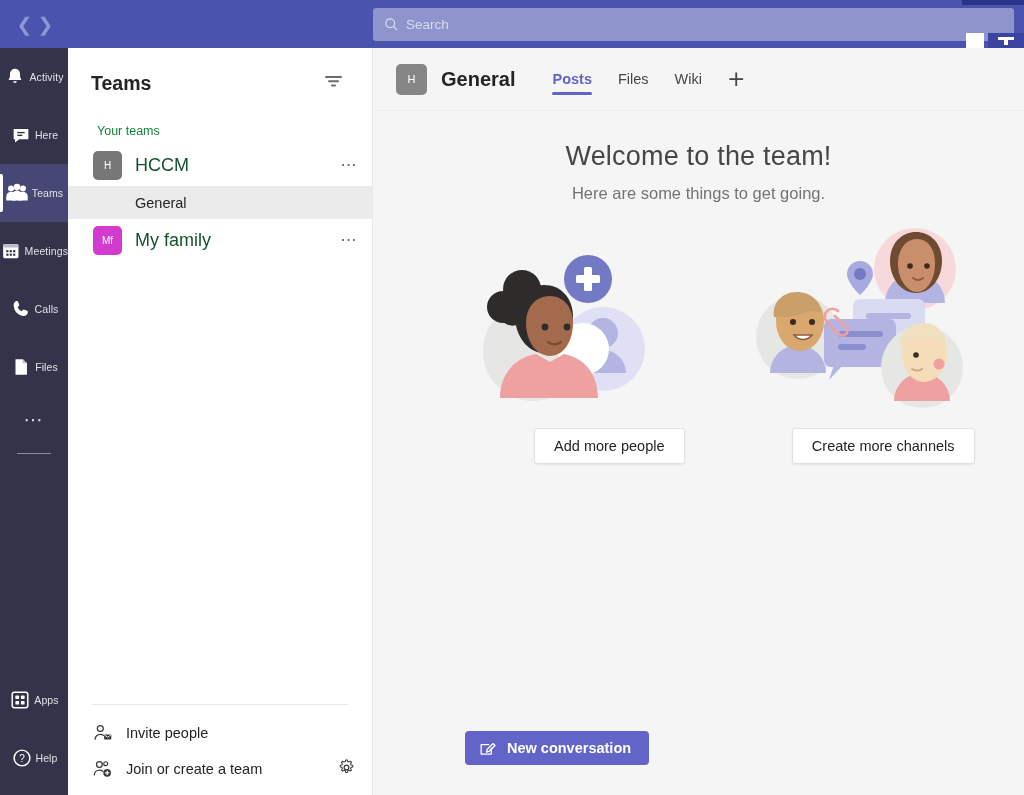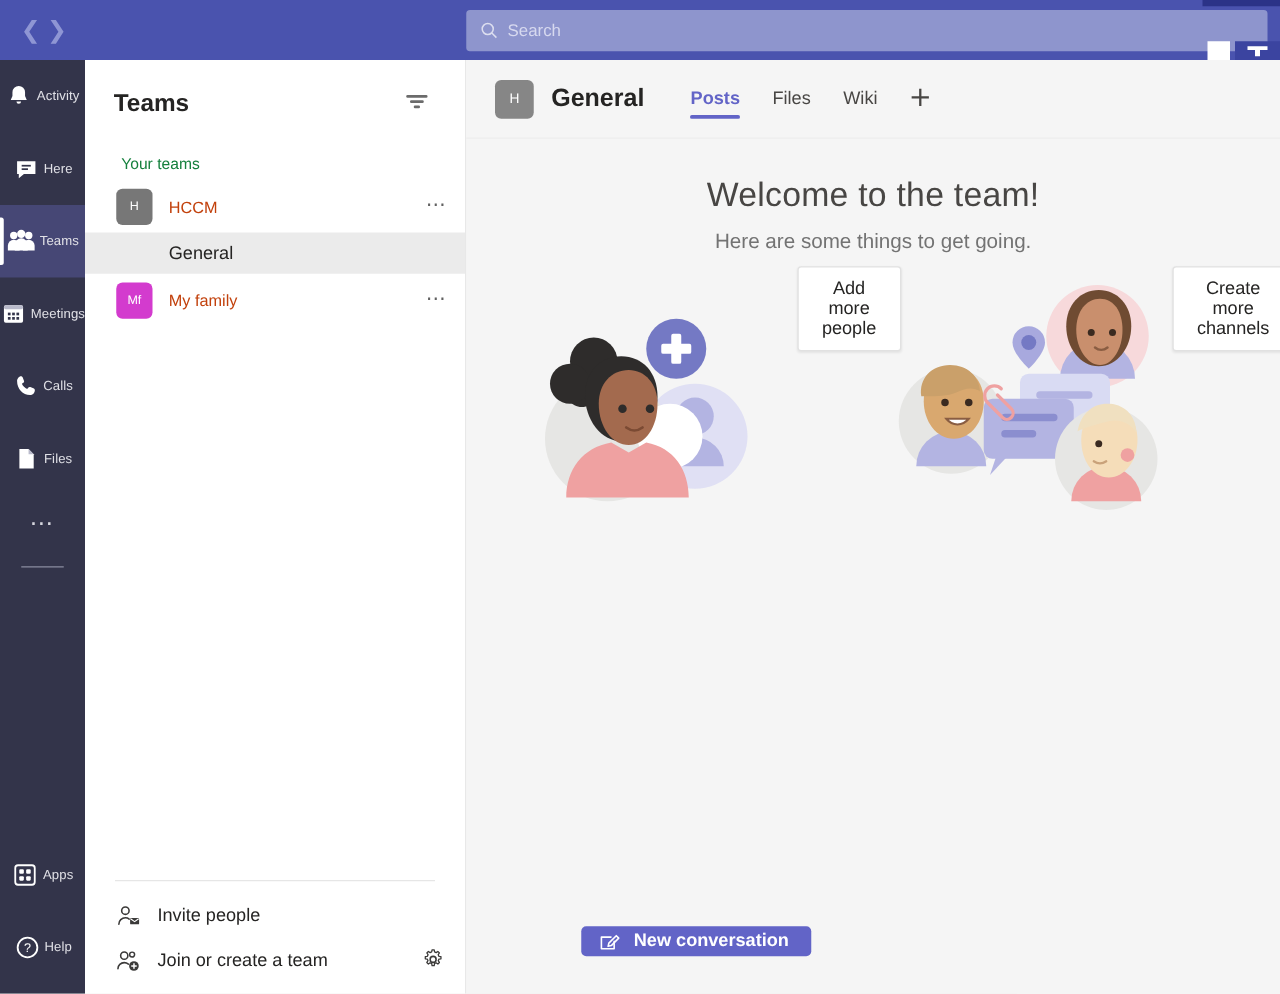--- a/index.html
+++ b/index.html
@@ -79,21 +79,21 @@
 
   .team-row {
     height: 42px; display: flex; align-items: center; padding: 0 14px 0 25px;
     cursor: pointer; gap: 13px;
   }
   .avatar {
     width: 29px; height: 29px; border-radius: 5px; color: #fff;
     font-size: 10px; display: flex; align-items: center; justify-content: center;
     flex-shrink: 0;
   }
-  .team-name { font-size: 13px; color: #c2410c; flex: 1; }
+  .team-name { font-size: 18px; color: #14532d; flex: 1; }
   .row-dots { color: #616161; font-size: 16px; letter-spacing: 1.5px;
     line-height: 8px; cursor: pointer; }
 
   .channel-row {
     height: 33px; display: flex; align-items: center; padding-left: 67px;
     font-size: 14.5px; color: #252423; cursor: pointer;
   }
   .channel-row.selected { background: #ebebeb; }
 
   .panel-foot { position: absolute; left: 0; bottom: 0; width: 304px; padding-bottom: 8px; }
@@ -137,33 +137,33 @@
     height: 2.5px; background: #6264c7; border-radius: 2px;
   }
   .tab-plus { font-size: 22px; color: #484644; padding: 0 12px; cursor: pointer;
     line-height: 1; font-family: "DejaVu Sans", sans-serif; }
 
   .welcome { padding-top: 30px; text-align: center; }
   .welcome h1 { font-size: 27px; font-weight: normal; color: #484644; letter-spacing: .2px; }
   .welcome p { font-size: 16.5px; color: #737373; margin-top: 12px; }
 
   .cards { display: flex; justify-content: center; gap: 28px; margin-top: 10px; }
-  .card { width: 262px; display: flex; flex-direction: row; align-items: flex-start; }
+  .card { width: 262px; display: flex; flex-direction: column; align-items: flex-end; }
   .card-art { height: 215px; display: flex; align-items: center; justify-content: center; }
   .card-btn {
     background: #ffffff; border: 1px solid #e1e1e1; border-radius: 3px;
     padding: 9px 19px; font-size: 14.5px; color: #252423; cursor: pointer;
     font-family: "Liberation Sans", sans-serif;
     box-shadow: 0 1px 2px rgba(0,0,0,.07);
   }
 
   .newconv-wrap { position: absolute; left: 92px; bottom: 30px; }
   .newconv {
     background: #6264c7; color: #ffffff; border: none; border-radius: 4px;
-    height: 24px; padding: 0 18px 0 14px; display: flex; align-items: center;
+    height: 34px; padding: 0 18px 0 14px; display: flex; align-items: center;
     gap: 11px; font-size: 14.5px; font-weight: bold; cursor: pointer;
     font-family: "Liberation Sans", sans-serif;
   }
 </style>
 </head>
 <body>
 
 <div id="app">
 
   <div class="titlebar">

